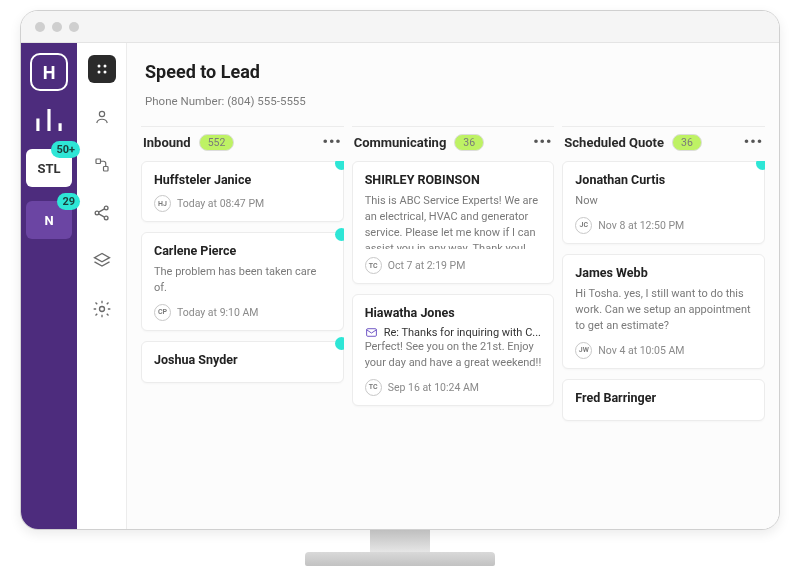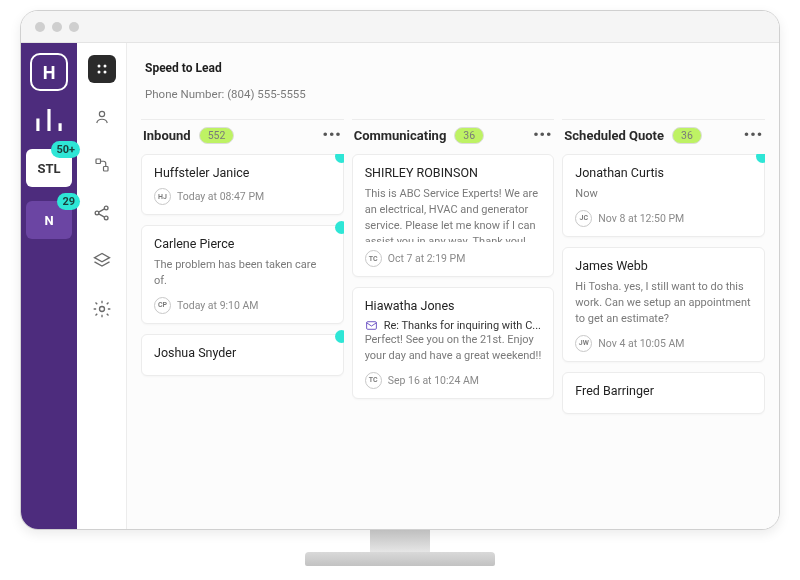--- a/index.html
+++ b/index.html
@@ -26,32 +26,32 @@
   .badge { position:absolute; top:-8px; right:-8px; background:#2ee6d6; color:#1a3f3b; font-size:11px; font-weight:700; padding:2px 5px; border-radius:10px;}
   
   .sidebar2 { width:50px; background:#fff; border-right:1px solid #ececec; display:flex; flex-direction:column; align-items:center; padding-top:12px; gap:20px;}
   .rail-ic { width:28px;height:28px;display:flex;align-items:center;justify-content:center;color:#6a6a6a;cursor:pointer;border-radius:6px;}
   .rail-ic.selected { background:#2b2b2b; color:#fff;}
   .rail-ic svg { width:18px;height:18px; stroke:currentColor; fill:none; stroke-width:1.6;}
   .rail-ic.bigsvg svg { width:20px;height:20px;}
   
   .main { flex:1; display:flex; flex-direction:column; overflow:hidden; background:#fcfcfc;}
   .header { padding:18px 18px 12px; }
-  .header h1 { font-size:12px; font-weight:700; color:#1e1e1e;}
+  .header h1 { font-size:18px; font-weight:700; color:#1e1e1e;}
   .header .sub { font-size:11.5px; color:#7b7b7b; margin-top:12px;}
   .board { flex:1; display:flex; gap:8px; padding:6px 14px 0; overflow:hidden;}
   .col { flex:1 1 33%; min-width:0; display:flex; flex-direction:column; overflow:hidden;}
   .col-h { display:flex; align-items:center; gap:8px; padding:6px 2px 10px; border-top:1px solid #ececec;}
   .col-h .name { font-size:13px; font-weight:700; color:#2a2a2a;}
   .pill { font-size:10.5px; color:#7a7a7a; border:1px solid #dcdcdc; background:#bef264; padding:1px 8px; border-radius:10px;}
   .dots { margin-left:auto; font-size:15px; font-weight:700; color:#555; cursor:pointer; letter-spacing:1px;}
   .cards { flex:1; overflow:hidden; display:flex; flex-direction:column; gap:10px;}
   .card { position:relative; background:#fff; border:1px solid #ececec; border-radius:6px; padding:10px 12px 9px; box-shadow:0 1px 2px rgba(0,0,0,.03);}
   .teal-dot { position:absolute; top:-5px; right:-5px; width:13px;height:13px;border-radius:50%;background:#2ee6d6;}
-  .card .nm { font-size:12.5px; font-weight:400; color:#222; margin-bottom:6px;}
+  .card .nm { font-size:12.5px; font-weight:700; color:#222; margin-bottom:6px;}
   .card .body { font-size:11px; color:#7a7a7a; line-height:1.45; max-height:56px; overflow:hidden;}
   .card .subj { font-size:11px; color:#333; margin-top:4px; display:flex; align-items:center; gap:6px; white-space:nowrap; overflow:hidden; text-overflow:ellipsis;}
   .card .subj svg { width:13px;height:13px;stroke:#5a3fbd;fill:none;stroke-width:1.6;}
   .card .foot { display:flex; align-items:center; gap:6px; margin-top:8px;}
   .avatar { width:17px;height:17px;border-radius:50%;border:1px solid #c8c8c8;display:flex;align-items:center;justify-content:center;font-size:7px;color:#777;font-weight:600;}
   .time { font-size:10.5px; color:#8a8a8a;}
   
   .stand { width:130px; height:36px; margin:0 auto; position:relative;}
   .stand::before { content:""; position:absolute; left:50%; top:0; transform:translateX(-50%); width:60px; height:22px; background:linear-gradient(180deg,#bfbfbf,#e6e6e6);}
   .stand::after { content:""; position:absolute; left:50%; bottom:0; transform:translateX(-50%); width:190px; height:14px; background:linear-gradient(180deg,#d9d9d9,#c2c2c2); border-radius:4px 4px 2px 2px;}

